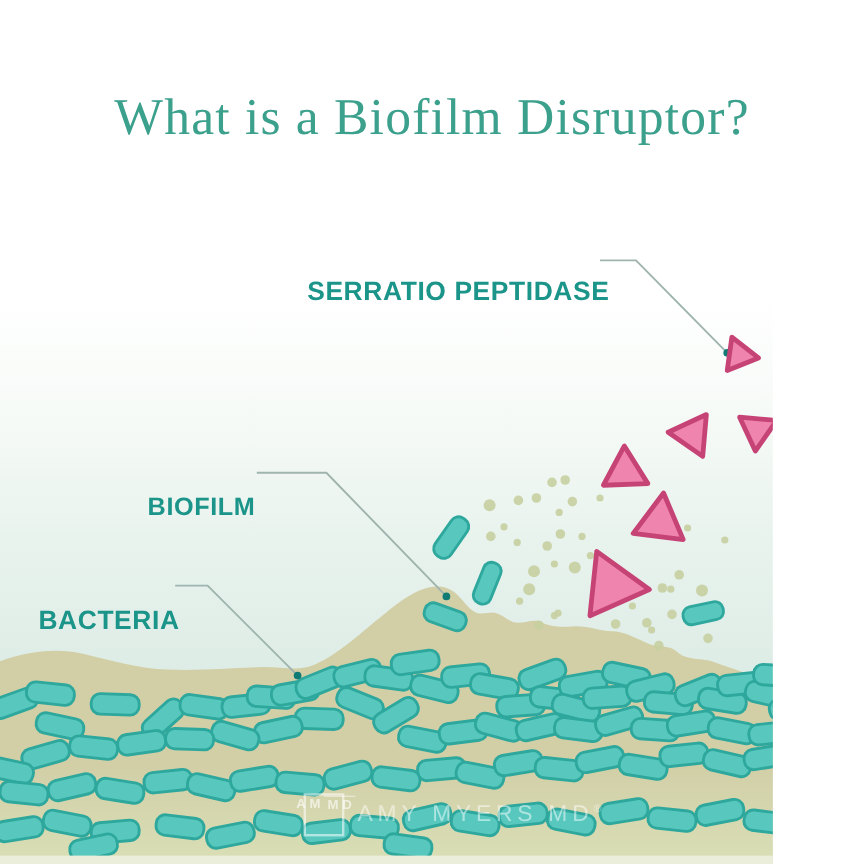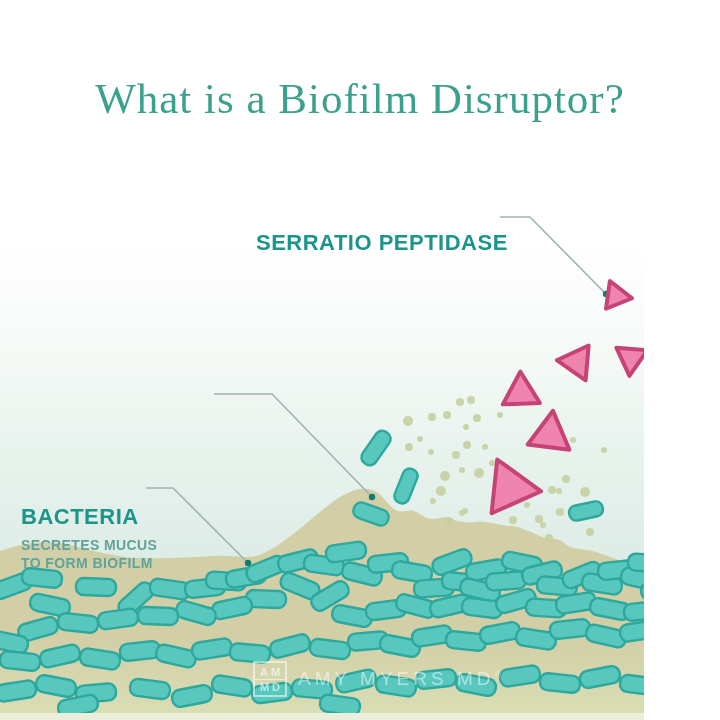--- a/index.html
+++ b/index.html
@@ -16,27 +16,27 @@
   #scene{position:absolute;left:0;top:0;width:720px;height:720px;}
   .label{position:absolute;z-index:5;margin-top:30px;}
   .label-heading{font-weight:700;color:#1b9489;letter-spacing:0.5px;}
   .label-body{font-weight:700;color:#60a39b;letter-spacing:0.4px;white-space:pre-line;}
   .lbl-serratio{left:256px;top:200px;}
   .lbl-serratio .label-heading{font-size:22px;}
   .lbl-serratio .label-body{font-size:14px;line-height:18px;margin-top:7px;}
   .lbl-biofilm{left:123px;top:381px;}
   .lbl-biofilm .label-heading{font-size:21px;}
   .lbl-biofilm .label-body{font-size:14px;line-height:18px;margin-top:6px;}
-  .lbl-bacteria{left:21px;top:474px;}
+  .lbl-bacteria{left:32px;top:474px;}
   .lbl-bacteria .label-heading{font-size:22px;}
   .lbl-bacteria .label-body{font-size:14px;line-height:18px;margin-top:6px;}
   .logo{position:absolute;left:253px;top:661px;display:flex;align-items:center;gap:11px;z-index:6;}
   .logo-box{
     width:30px;height:32px;border:2px solid rgba(255,255,255,0.55);
-    display:flex;flex-direction:column;justify-content:center;
+    display:flex;flex-direction:row;justify-content:center;
     color:rgba(255,255,255,0.62);font-size:11px;font-weight:700;text-align:center;
   }
   .logo-box .row{letter-spacing:3px;text-indent:3px;line-height:14px;}
   .logo-box .row+.row{border-top:1.5px solid rgba(255,255,255,0.55);text-align:center;}
   .logo-text{
     color:rgba(255,255,255,0.5);font-size:19px;letter-spacing:4px;font-weight:400;
   }
   .logo-text sup{font-size:9px;}
   .bottom-strip{position:absolute;left:0;bottom:0;width:720px;height:7px;background:#eaeeda;z-index:7;}
 </style>
@@ -219,26 +219,25 @@
       </g>
   </svg>
 
   <div class="title">What is a Biofilm Disruptor?</div>
 
   <div class="label lbl-serratio">
     <div class="label-heading">SERRATIO PEPTIDASE</div>
   </div>
 
   <div class="label lbl-biofilm">
+    <div class="label-heading">BIOFILM</div>
   </div>
 
   <div class="label lbl-bacteria">
     <div class="label-heading">BACTERIA</div>
-    <div class="label-body">SECRETES MUCUS
-TO FORM BIOFILM</div>
   </div>
 
   <div class="logo">
     <div class="logo-box">
       <div class="row">AM</div>
       <div class="row">MD</div>
     </div>
     <div class="logo-text"><span>AMY MYERS MD</span><sup>®</sup></div>
   </div>
 

